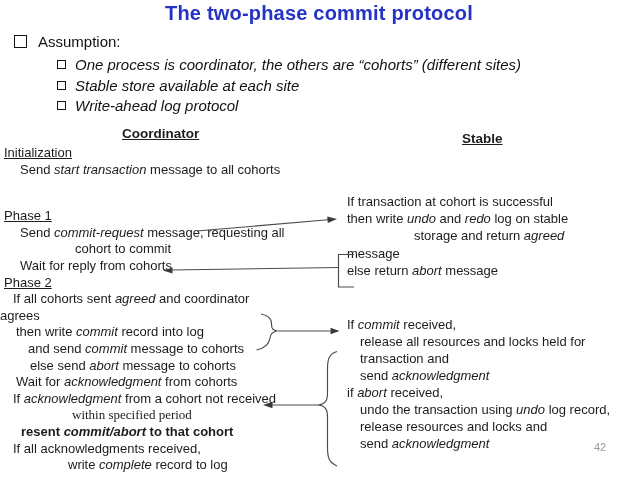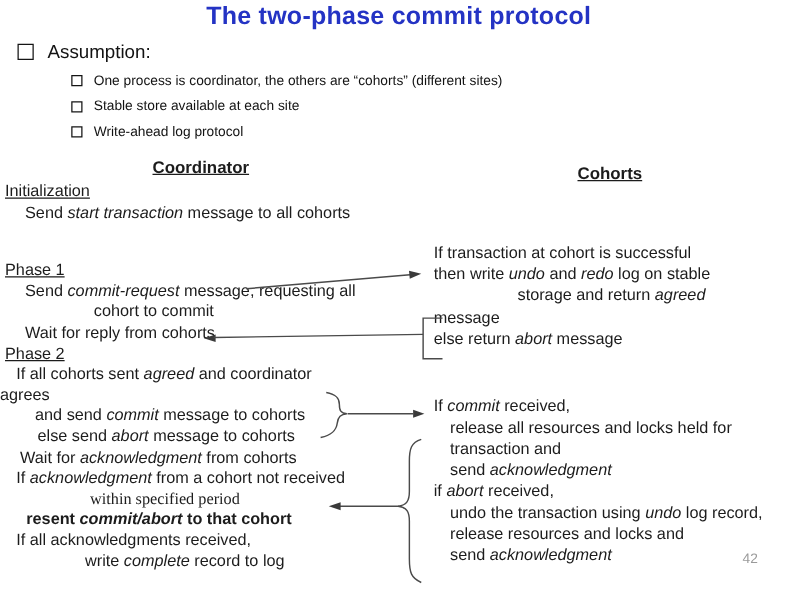--- a/index.html
+++ b/index.html
@@ -14,22 +14,22 @@
   
   .assump-head {
     position:absolute; left:14px; top:33px; font-size:15px; color:#121212;
     display:flex; align-items:center;
   }
   .chk { display:inline-block; border:1.7px solid #141414; background:#fff; box-sizing:border-box; }
   .chk.big { width:13px; height:13px; margin-right:11px; }
   .chk.small { width:9px; height:9px; margin-right:9px; flex:0 0 auto; }
   .assump-items { position:absolute; left:57px; top:58px; }
   .assump-item {
-    display:flex; align-items:center; font-size:11px; color:#121212;
-    height:13px; margin-bottom:7.5px; white-space:nowrap;
+    display:flex; align-items:center; font-size:15px; color:#121212;
+    height:13px; margin-bottom:7.5px; white-space:nowrap;font-style:italic;
   }
   
   .colhead { position:absolute; font-size:13.5px; font-weight:700; text-decoration:underline; white-space:nowrap; }
   .coord-head { left:122px; top:126px; }
   .cohort-head { left:462px; top:131px; }
   
   .textcol { position:absolute; }
   .textcol .line { font-size:13px; white-space:nowrap; box-sizing:border-box; }
   #coord-lines { left:0; top:145px; width:340px; }
   #coord-lines .line { height:16.6px; }
@@ -65,32 +65,33 @@
         <span class="chk small"></span>
         <span>Stable store available at each site</span>
       </div>
       <div class="assump-item">
         <span class="chk small"></span>
         <span>Write-ahead log protocol</span>
       </div>
     </div>
 
   <div class="colhead coord-head">Coordinator</div>
-  <div class="colhead cohort-head">Cohorts</div>
+  <div class="colhead cohort-head">Stable</div>
 
   <div id="coord-lines" class="textcol">
       <div class="line u" style="padding-left: 4px;"><span>Initialization</span></div>
       <div class="line" style="padding-left: 20px;"><span>Send </span><span class="it">start transaction</span><span> message to all cohorts</span></div>
       <div class="line u" style="padding-left: 4px; margin-top: 30px;"><span>Phase 1</span></div>
       <div class="line" style="padding-left: 20px;"><span>Send </span><span class="it">commit-request</span><span> message, requesting all</span></div>
       <div class="line" style="padding-left: 75px;"><span>cohort to commit</span></div>
       <div class="line" style="padding-left: 20px;"><span>Wait for reply from cohorts</span></div>
       <div class="line u" style="padding-left: 4px;"><span>Phase 2</span></div>
       <div class="line" style="padding-left: 13px;"><span>If all cohorts sent </span><span class="it">agreed</span><span> and coordinator</span></div>
       <div class="line" style="padding-left: 0px;"><span>agrees</span></div>
+      <div class="line" style="padding-left: 16px;"><span>then write </span><span class="it">commit</span><span> record into log</span></div>
       <div class="line" style="padding-left: 28px;"><span>and send </span><span class="it">commit</span><span> message to cohorts</span></div>
       <div class="line" style="padding-left: 30px;"><span>else send </span><span class="it">abort</span><span> message to cohorts</span></div>
       <div class="line" style="padding-left: 16px;"><span>Wait for </span><span class="it">acknowledgment</span><span> from cohorts</span></div>
       <div class="line" style="padding-left: 13px;"><span>If </span><span class="it">acknowledgment</span><span> from a cohort not received</span></div>
       <div class="line" style="padding-left: 72px; font-family: Liberation Serif, serif;"><span>within specified period</span></div>
       <div class="line" style="padding-left: 21px; font-weight: bold;"><span>resent </span><span class="it">commit/abort</span><span> to that cohort</span></div>
       <div class="line" style="padding-left: 13px;"><span>If all acknowledgments received,</span></div>
       <div class="line" style="padding-left: 68px;"><span>write </span><span class="it">complete</span><span> record to log</span></div>
     </div>
   <div id="cohort-block1" class="textcol">

